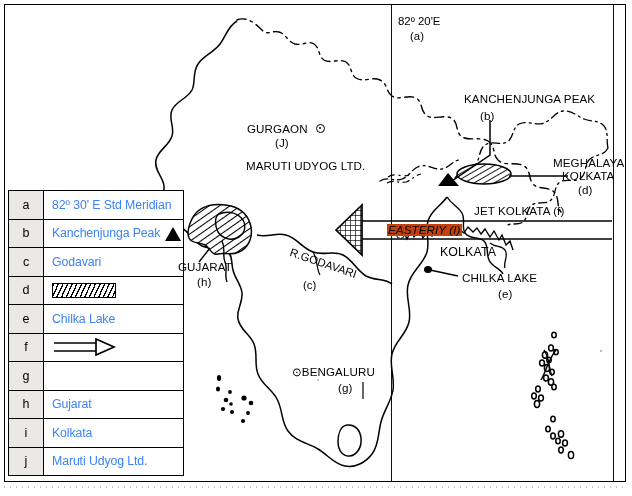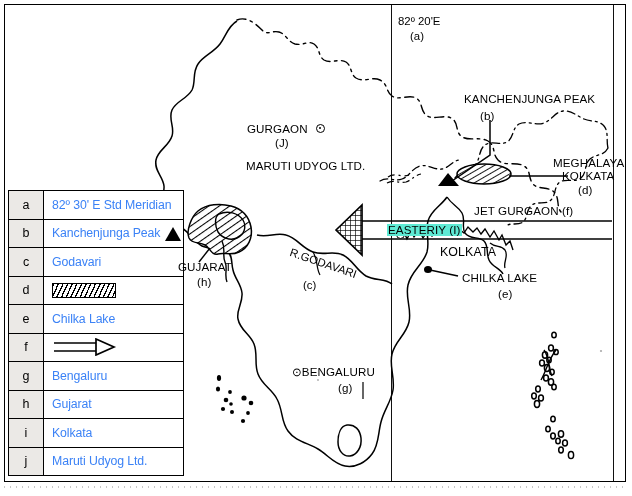--- a/index.html
+++ b/index.html
@@ -137,21 +137,21 @@
 
   #lbl-kanchen       { left: 464px; top: 93px;  }
   #lbl-kanchen-key   { left: 480px; top: 110px; }
 
   #lbl-meghalaya     { left: 553px; top: 157px; }
   #lbl-meghalaya2    { left: 562px; top: 170px; }
   #lbl-meghalaya-key { left: 578px; top: 184px; }
 
   #lbl-jet           { left: 474px; top: 205px; }
 
-  #lbl-easterly      { left: 387px; top: 224px; background:#5eead4; padding:0 1px; z-index:6;}
+  #lbl-easterly      { left: 387px; top: 224px; background:#c2410c; padding:0 1px; z-index:6;font-style:italic;}
 
   #lbl-kolkata       { left: 440px; top: 246px; font-size:12.4px; }
 
   #lbl-chilka        { left: 462px; top: 272px; }
   #lbl-chilka-key    { left: 498px; top: 288px; }
 
   #lbl-gujarat       { left: 178px; top: 261px; }
   #lbl-gujarat-key   { left: 197px; top: 276px; }
 
   #lbl-bengaluru     { left: 292px; top: 366px; }
@@ -505,21 +505,20 @@
         <svg class="arrow-glyph" viewBox="0 0 66 18">
           <line x1="2" y1="5" x2="44" y2="5" stroke="#000" stroke-width="1.7"></line>
           <line x1="2" y1="13" x2="44" y2="13" stroke="#000" stroke-width="1.7"></line>
           <polygon points="44,1 62,9 44,17" fill="#fff" stroke="#000" stroke-width="1.7"></polygon>
         </svg>
       </div>
     </div>
 
     <div class="legend-row">
       <div class="legend-key">g</div>
-      <div class="legend-val">Bengaluru</div>
     </div>
 
     <div class="legend-row">
       <div class="legend-key">h</div>
       <div class="legend-val">Gujarat</div>
     </div>
 
     <div class="legend-row">
       <div class="legend-key">i</div>
       <div class="legend-val">Kolkata</div>
@@ -538,21 +537,21 @@
   <div class="lbl lbl-caps" id="lbl-gurgaon-key">(J)</div>
   <div class="lbl lbl-caps" id="lbl-maruti">MARUTI UDYOG LTD.</div>
 
   <div class="lbl lbl-caps" id="lbl-kanchen">KANCHENJUNGA PEAK</div>
   <div class="lbl lbl-caps" id="lbl-kanchen-key">(b)</div>
 
   <div class="lbl lbl-caps" id="lbl-meghalaya">MEGHALAYA</div>
   <div class="lbl lbl-caps" id="lbl-meghalaya2">KOLKATA</div>
   <div class="lbl lbl-caps" id="lbl-meghalaya-key">(d)</div>
 
-  <div class="lbl lbl-caps" id="lbl-jet">JET GURGAON (f)</div>
+  <div class="lbl lbl-caps" id="lbl-jet">JET KOLKATA (f)</div>
 
   <div class="lbl lbl-caps" id="lbl-easterly">EASTERIY (I)</div>
 
   <div class="lbl lbl-caps" id="lbl-kolkata">KOLKATA</div>
 
   <div class="lbl lbl-caps" id="lbl-chilka">CHILKA LAKE</div>
   <div class="lbl lbl-caps" id="lbl-chilka-key">(e)</div>
 
   <div class="lbl lbl-caps" id="lbl-gujarat">GUJARAT</div>
   <div class="lbl lbl-caps" id="lbl-gujarat-key">(h)</div>

